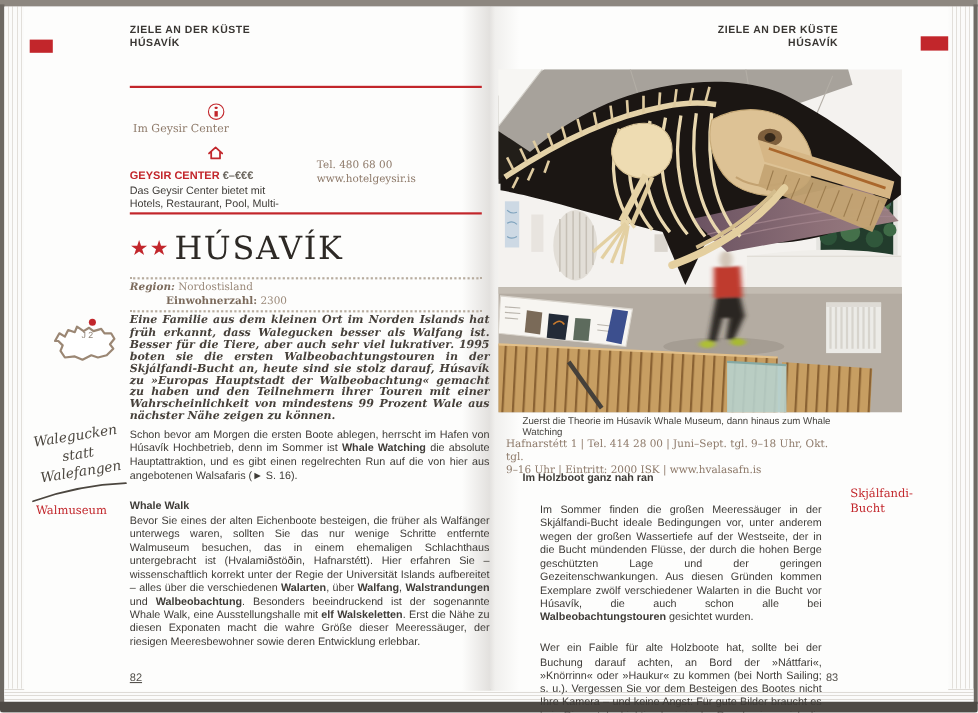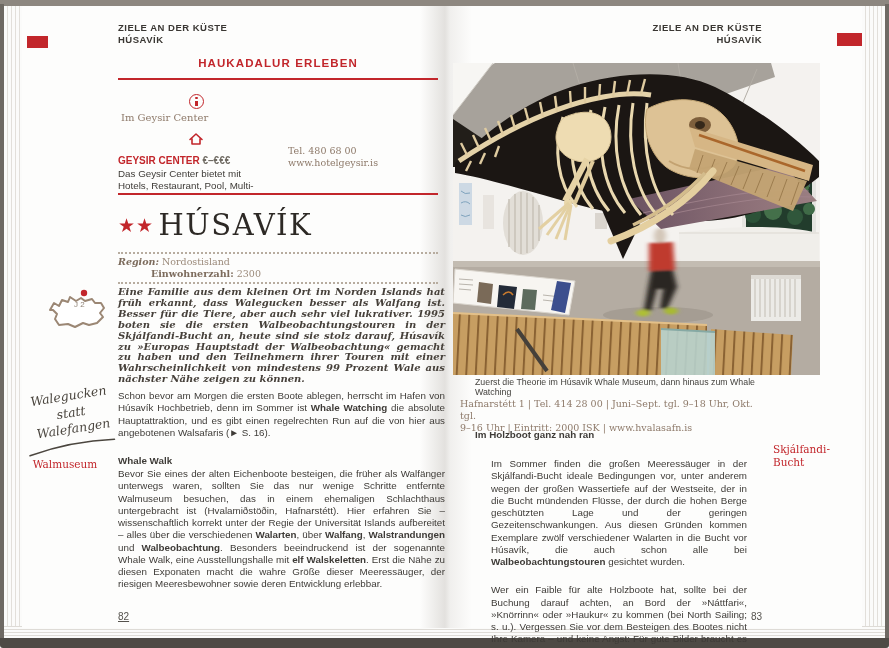--- a/index.html
+++ b/index.html
@@ -38,21 +38,20 @@
   <div class="abs" style="left:0;top:638px;width:889px;height:10px;background:#4e4a45;border-radius:0 0 3px 3px;"></div>
 
   <div class="abs page" style="left:22px;top:6px;width:424px;height:622px;"></div>
   <div class="abs page" style="left:446px;top:6px;width:416px;height:622px;"></div>
   <div class="abs" style="left:420px;top:6px;width:52px;height:622px;background:linear-gradient(90deg,rgba(90,78,66,0) 0%,rgba(90,78,66,0.16) 48%,rgba(90,78,66,0.08) 58%,rgba(90,78,66,0) 100%);"></div>
 
   <div class="abs" style="left:27px;top:36px;width:21px;height:12px;background:#c2262b;"></div>
   <div class="abs kicker" style="left:118px;top:22px;">ZIELE AN DER KÜSTE</div>
   <div class="abs kicker red" style="left:118px;top:34px;">HÚSAVÍK</div>
 
-  <div class="abs red" style="left:118px;top:57px;width:320px;text-align:center;font-size:11.5px;font-weight:700;letter-spacing:1.1px;">HAUKADALUR ERLEBEN</div>
   <div class="abs rule-red" style="left:118px;top:78px;width:320px;"></div>
 
   <div class="abs info-circle" style="left:189px;top:94px;"></div>
   <div class="abs serif taupe" style="left:121px;top:112px;font-size:10px;">Im Geysir Center</div>
 
   <svg class="abs" style="left:188px;top:132px;" width="16" height="14" viewBox="0 0 16 14">
     <path d="M2,7.5 L8,2 L14,7.5 M4,6.5 L4,12 L12,12 L12,6.5" fill="none" stroke="#c2262b" stroke-width="1.6" stroke-linecap="round" stroke-linejoin="round"></path>
   </svg>
 
   <div class="abs" style="left:118px;top:155px;font-size:10px;font-weight:700;">

